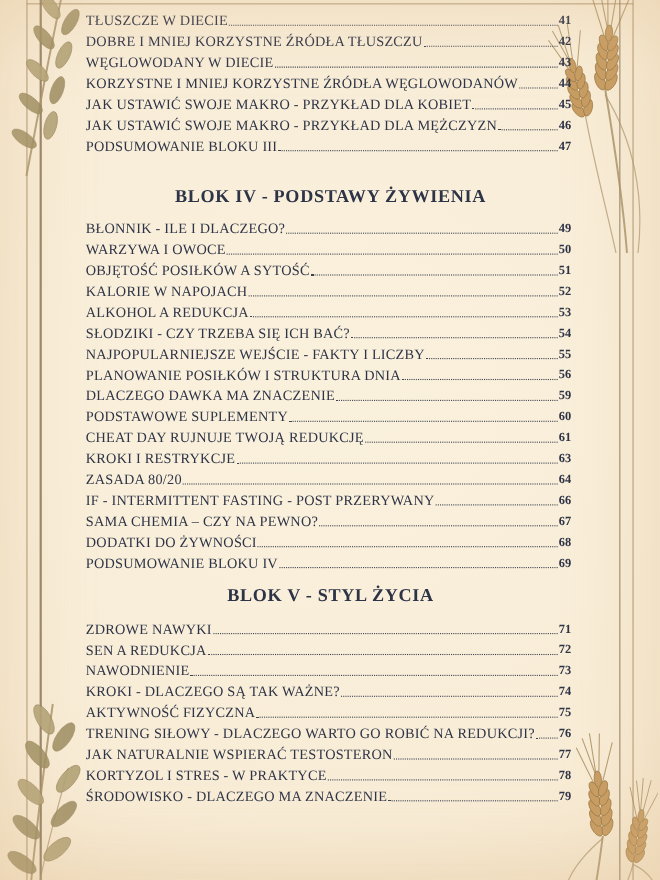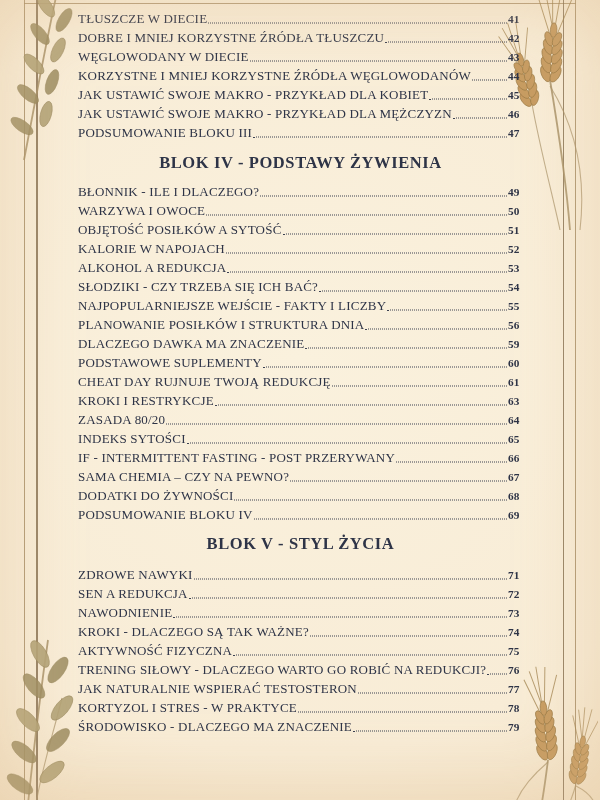--- a/index.html
+++ b/index.html
@@ -45,21 +45,21 @@
     font-size:13px;font-weight:normal;letter-spacing:.2px;white-space:nowrap;
   }
   .toc-dots{
     flex:1;min-width:8px;height:1px;align-self:center;
     border-bottom:1.7px dotted var(--text-color);
     margin:0 1px;transform:translateY(3.5px);opacity:.92;
   }
   .toc-page{font-size:11.3px;font-weight:bold;min-width:15px;}
   .toc-heading{
     text-align:center;font-size:16.5px;font-weight:bold;letter-spacing:.6px;
-    line-height:22px;margin:10px 0 8px 0;
+    line-height:22px;margin:26px 0 8px 0;
   }
   .toc-heading.second{margin:9px 0 10px 0;}
 
   .deco{position:absolute;pointer-events:none;}
   .deco.tl{left:-4px;top:-8px;}
   .deco.tr{right:0;top:-2px;}
   .deco.bl{left:-2px;bottom:-4px;}
   .deco.br{right:2px;bottom:-2px;}
   .ear{fill:var(--wheat-fill);stroke:var(--wheat-stroke);stroke-width:.7;}
   .awn{stroke:var(--wheat-stroke);stroke-width:1;fill:none;opacity:.7;}
@@ -241,25 +241,20 @@
           <span class="toc-label">KROKI I RESTRYKCJE</span>
           <span class="toc-dots"></span>
           <span class="toc-page">63</span>
         </div>
         <div class="toc-row">
           <span class="toc-label">ZASADA 80/20</span>
           <span class="toc-dots"></span>
           <span class="toc-page">64</span>
         </div>
         <div class="toc-row">
-          <span class="toc-label">INDEKS SYTOŚCI</span>
-          <span class="toc-dots"></span>
-          <span class="toc-page">65</span>
-        </div>
-        <div class="toc-row">
           <span class="toc-label">IF - INTERMITTENT FASTING - POST PRZERYWANY</span>
           <span class="toc-dots"></span>
           <span class="toc-page">66</span>
         </div>
         <div class="toc-row">
           <span class="toc-label">SAMA CHEMIA – CZY NA PEWNO?</span>
           <span class="toc-dots"></span>
           <span class="toc-page">67</span>
         </div>
         <div class="toc-row">

